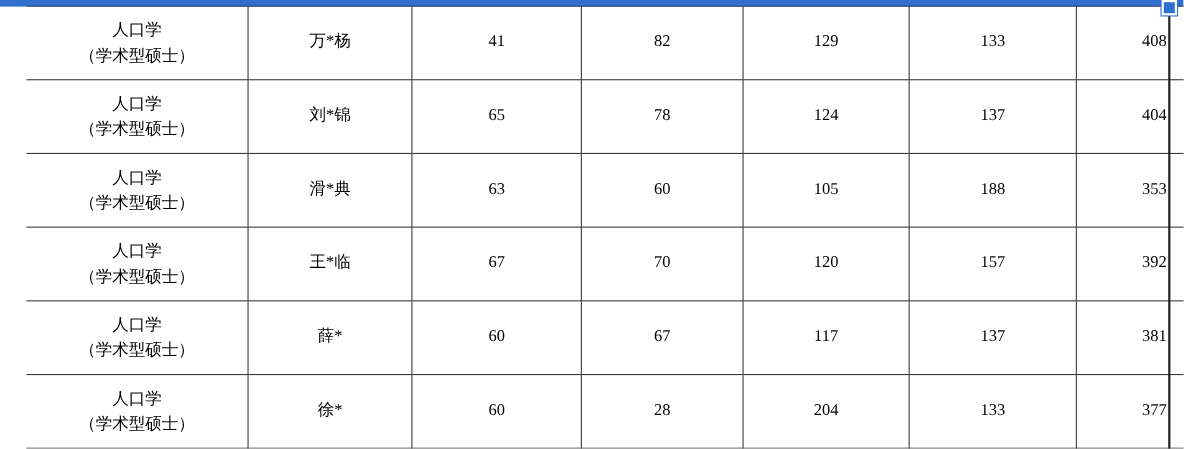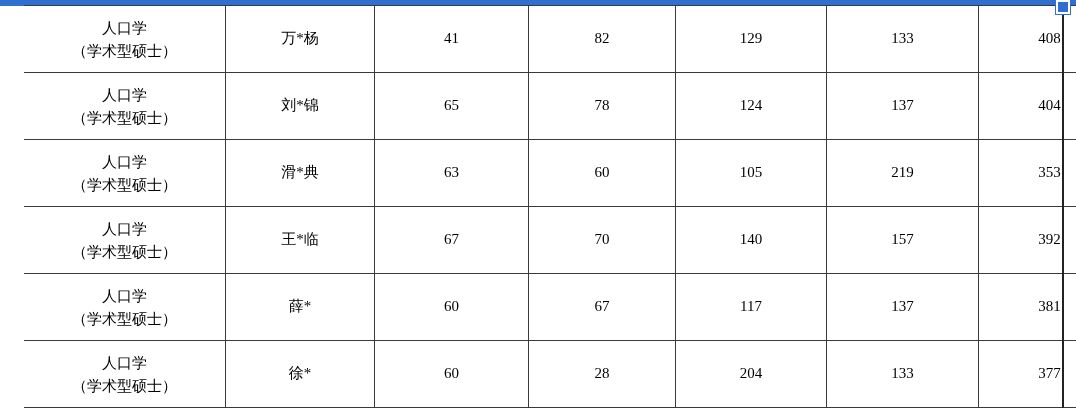--- a/index.html
+++ b/index.html
@@ -150,32 +150,32 @@
           </tr>
           <tr>
             <td class="col-major cell-major">
               <span class="ln">人口学</span>
               <span class="ln">（学术型硕士）</span>
             </td>
             <td class="col-name cell-name">滑*典</td>
             <td class="col-s1 cell-num">63</td>
             <td class="col-s2 cell-num">60</td>
             <td class="col-s3 cell-num">105</td>
-            <td class="col-s4 cell-num">219</td>
+            <td class="col-s4 cell-num">188</td>
             <td class="col-total cell-num">353</td>
           </tr>
           <tr>
             <td class="col-major cell-major">
               <span class="ln">人口学</span>
               <span class="ln">（学术型硕士）</span>
             </td>
             <td class="col-name cell-name">王*临</td>
             <td class="col-s1 cell-num">67</td>
             <td class="col-s2 cell-num">70</td>
-            <td class="col-s3 cell-num">140</td>
+            <td class="col-s3 cell-num">120</td>
             <td class="col-s4 cell-num">157</td>
             <td class="col-total cell-num">392</td>
           </tr>
           <tr>
             <td class="col-major cell-major">
               <span class="ln">人口学</span>
               <span class="ln">（学术型硕士）</span>
             </td>
             <td class="col-name cell-name">薛*</td>
             <td class="col-s1 cell-num">60</td>

